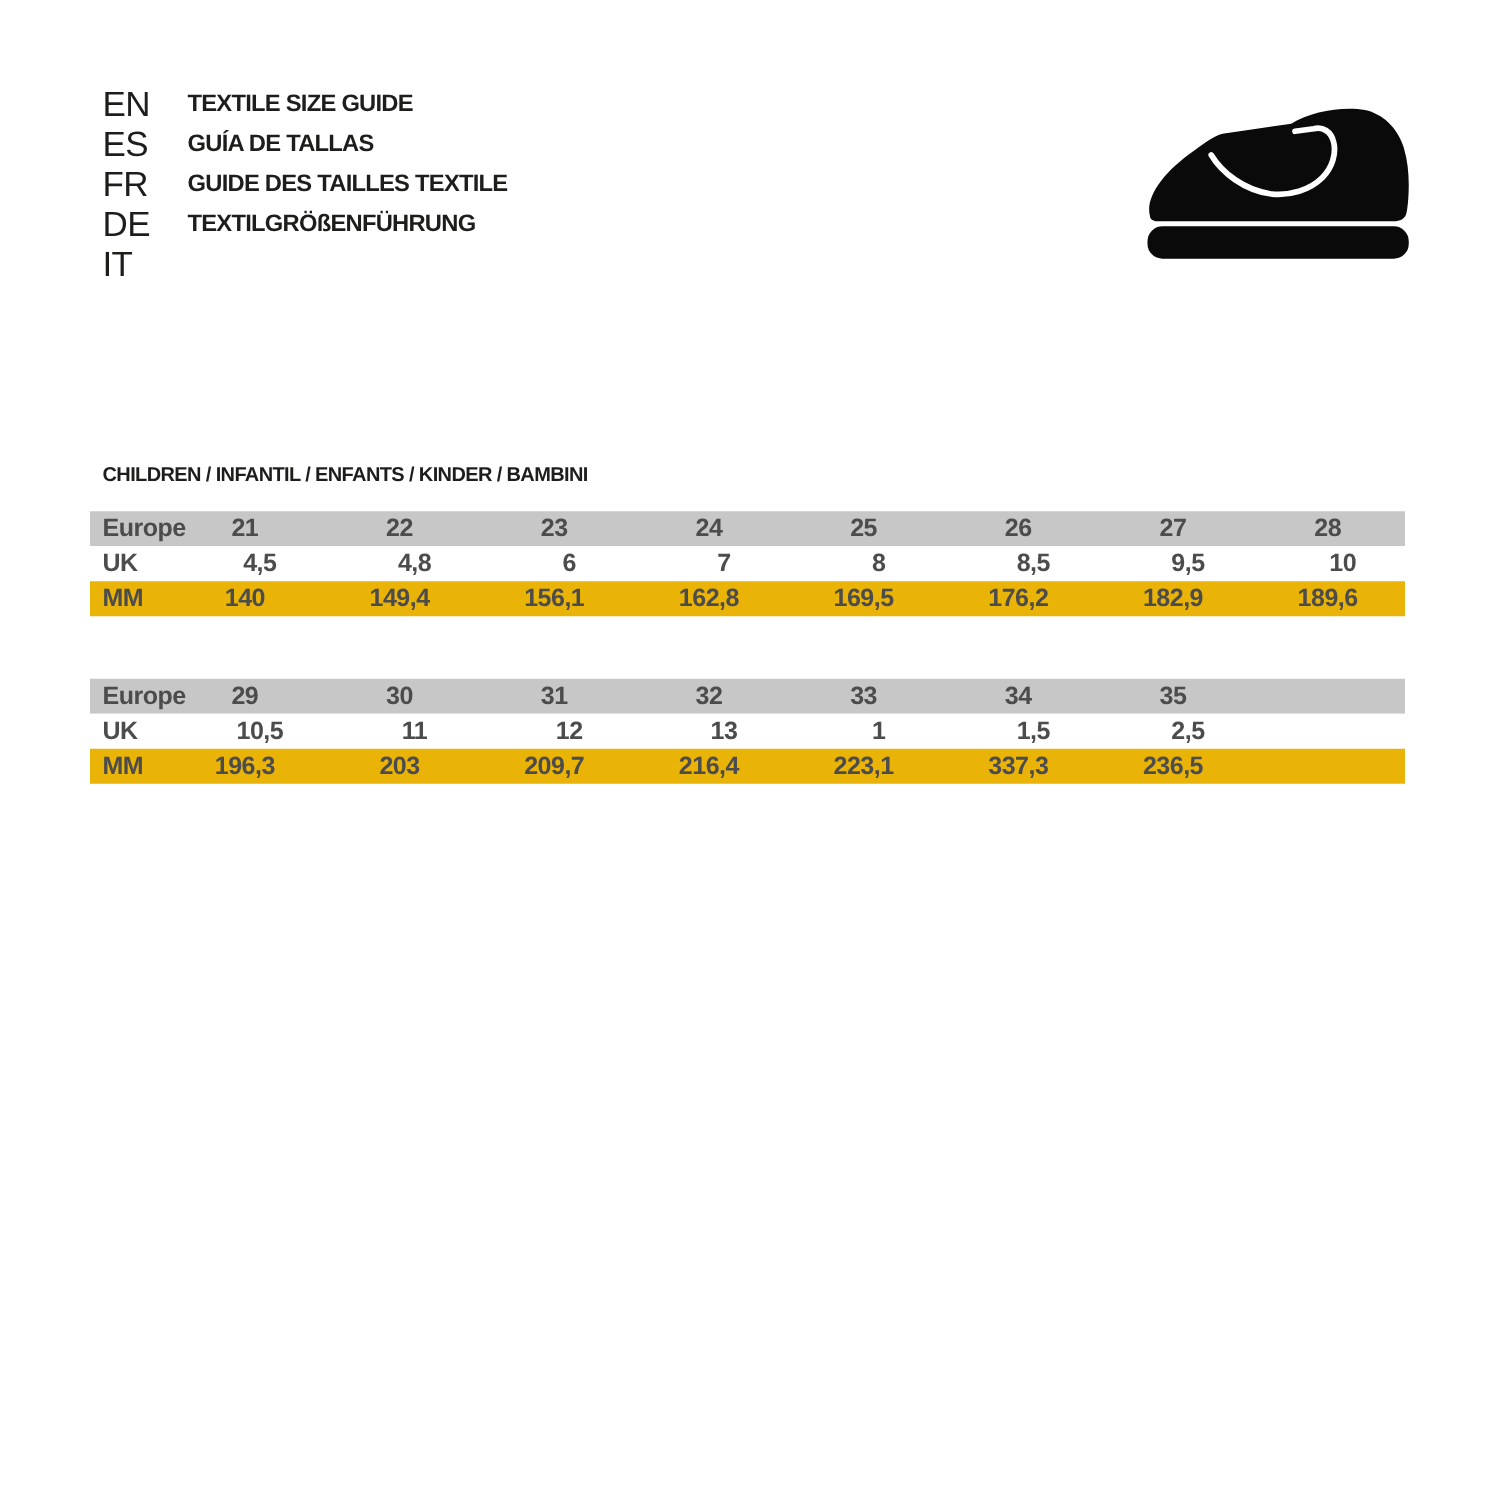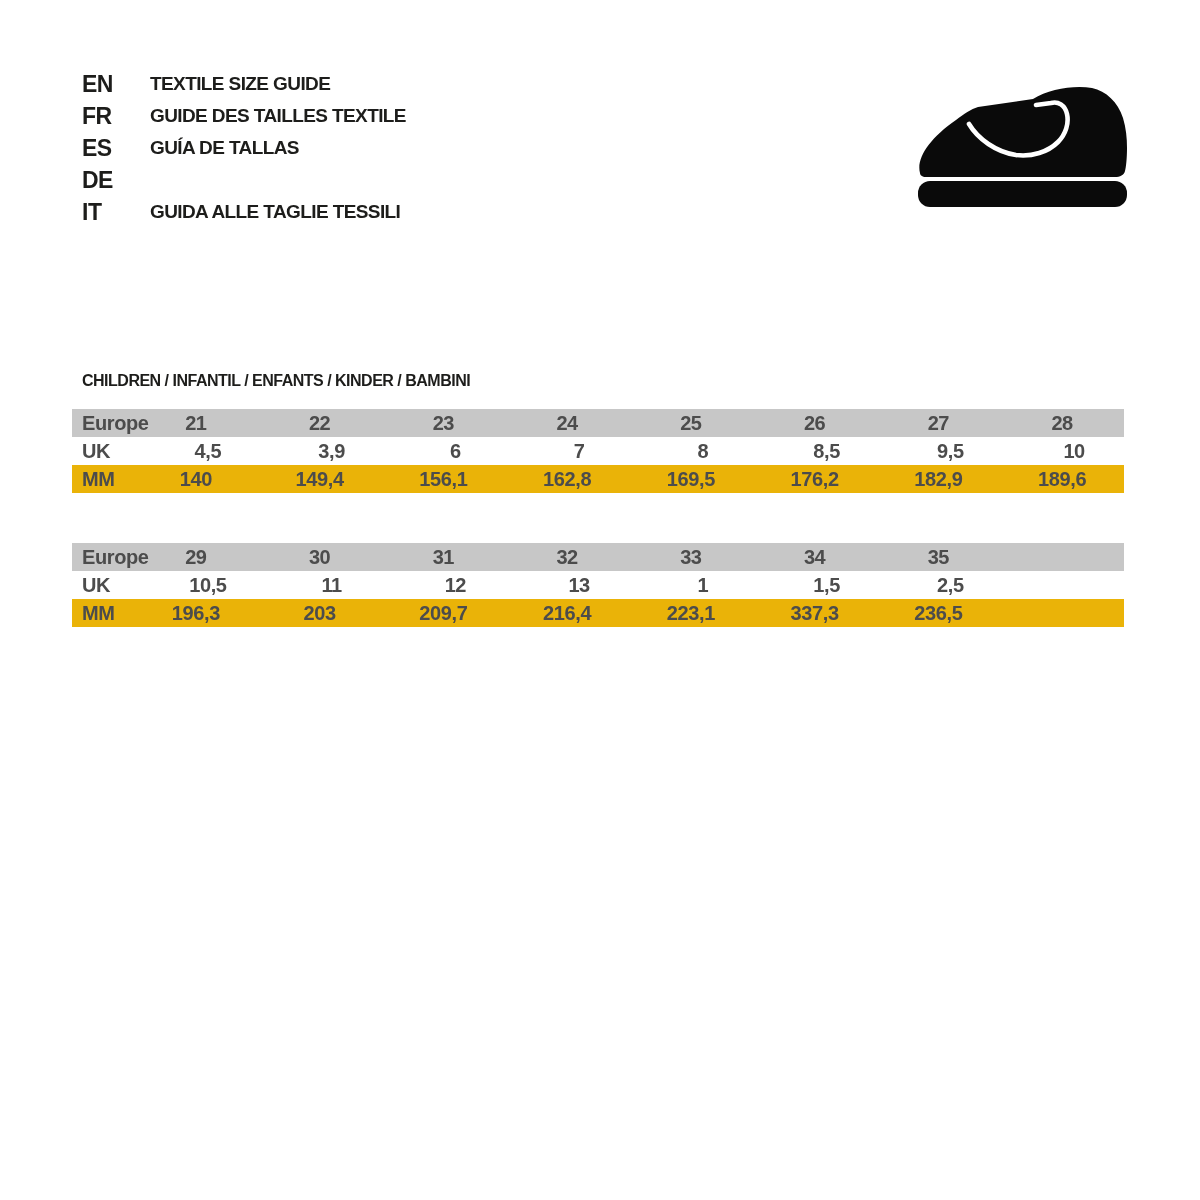--- a/index.html
+++ b/index.html
@@ -11,21 +11,21 @@
     color: #1d1d1b;
     overflow: hidden;
   }
   .page { position: absolute; inset: 0; background: #fff; }
 
   
   .lang-block { position: absolute; left: 82px; top: 68px; }
   .lang-row { display: flex; height: 32px; align-items: center; }
   .lang-code {
     width: 68px; flex: none;
-    font-size: 23px; font-weight: 700; letter-spacing: -0.5px;
+    font-size: 28px; font-weight: 400; letter-spacing: -0.5px;
     color: #1d1d1b; white-space: nowrap;
   }
   .lang-label {
     font-size: 19px; font-weight: 700; letter-spacing: -0.6px;
     color: #1d1d1b; white-space: nowrap;
   }
 
   
   .shoe-icon { position: absolute; left: 914px; top: 78px; width: 216px; height: 132px; }
   .shoe-icon svg { display: block; width: 100%; height: 100%; }
@@ -61,33 +61,33 @@
 <body>
 
 <div class="page">
 
   <div class="lang-block">
     <div class="lang-row">
       <span class="lang-code">EN</span>
       <span class="lang-label">TEXTILE SIZE GUIDE</span>
     </div>
     <div class="lang-row">
+      <span class="lang-code">ES</span>
+      <span class="lang-label">GUÍA DE TALLAS</span>
+    </div>
+    <div class="lang-row">
       <span class="lang-code">FR</span>
       <span class="lang-label">GUIDE DES TAILLES TEXTILE</span>
     </div>
     <div class="lang-row">
-      <span class="lang-code">ES</span>
-      <span class="lang-label">GUÍA DE TALLAS</span>
-    </div>
-    <div class="lang-row">
       <span class="lang-code">DE</span>
+      <span class="lang-label">TEXTILGRÖßENFÜHRUNG</span>
     </div>
     <div class="lang-row">
       <span class="lang-code">IT</span>
-      <span class="lang-label">GUIDA ALLE TAGLIE TESSILI</span>
     </div>
   </div>
 
   <div class="shoe-icon">
     <svg viewBox="0 0 216 132" xmlns="http://www.w3.org/2000/svg" aria-hidden="true">
 
       <path fill="#0a0a0a" d="M 6,95
            C 2,80 16,60 42,42
            C 50,36 57,31 64,29
            L 119,21
@@ -120,21 +120,21 @@
         <div class="tcell val">23</div>
         <div class="tcell val">24</div>
         <div class="tcell val">25</div>
         <div class="tcell val">26</div>
         <div class="tcell val">27</div>
         <div class="tcell val">28</div>
       </div>
       <div class="trow trow-1">
         <div class="tcell label">UK</div>
         <div class="tcell val">4,5</div>
-        <div class="tcell val">3,9</div>
+        <div class="tcell val">4,8</div>
         <div class="tcell val">6</div>
         <div class="tcell val">7</div>
         <div class="tcell val">8</div>
         <div class="tcell val">8,5</div>
         <div class="tcell val">9,5</div>
         <div class="tcell val">10</div>
       </div>
       <div class="trow trow-2">
         <div class="tcell label">MM</div>
         <div class="tcell val">140</div>

